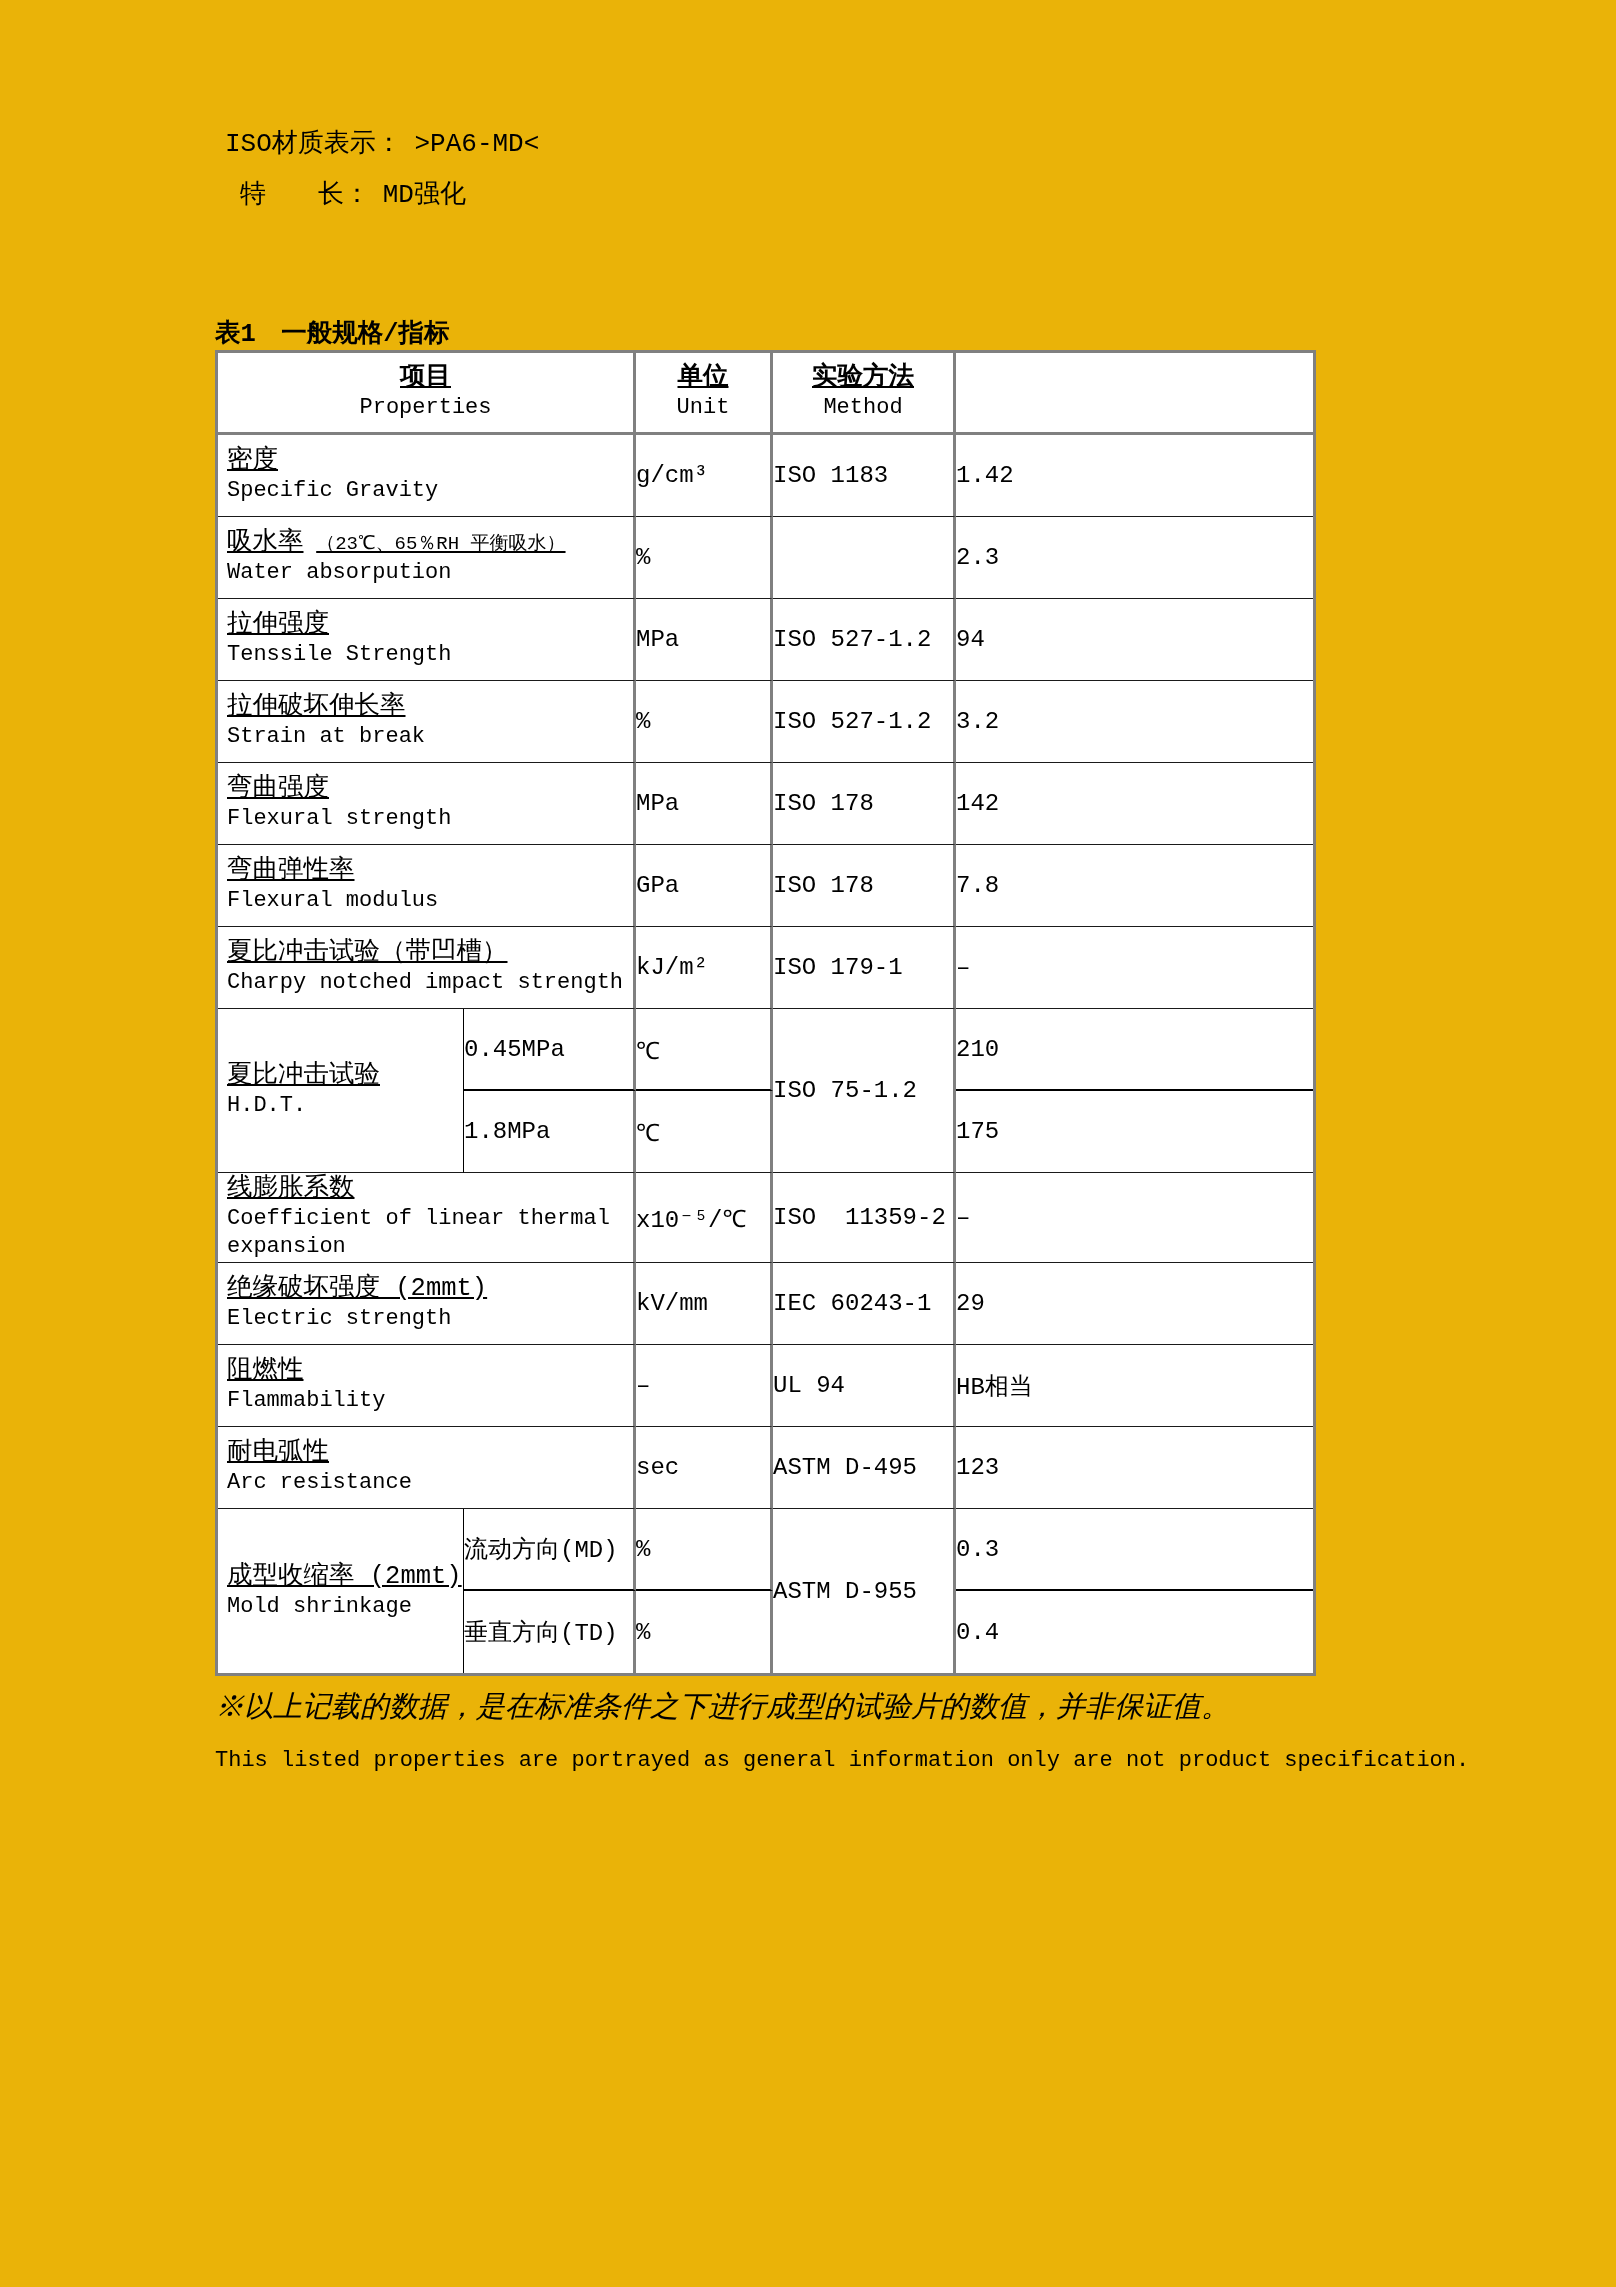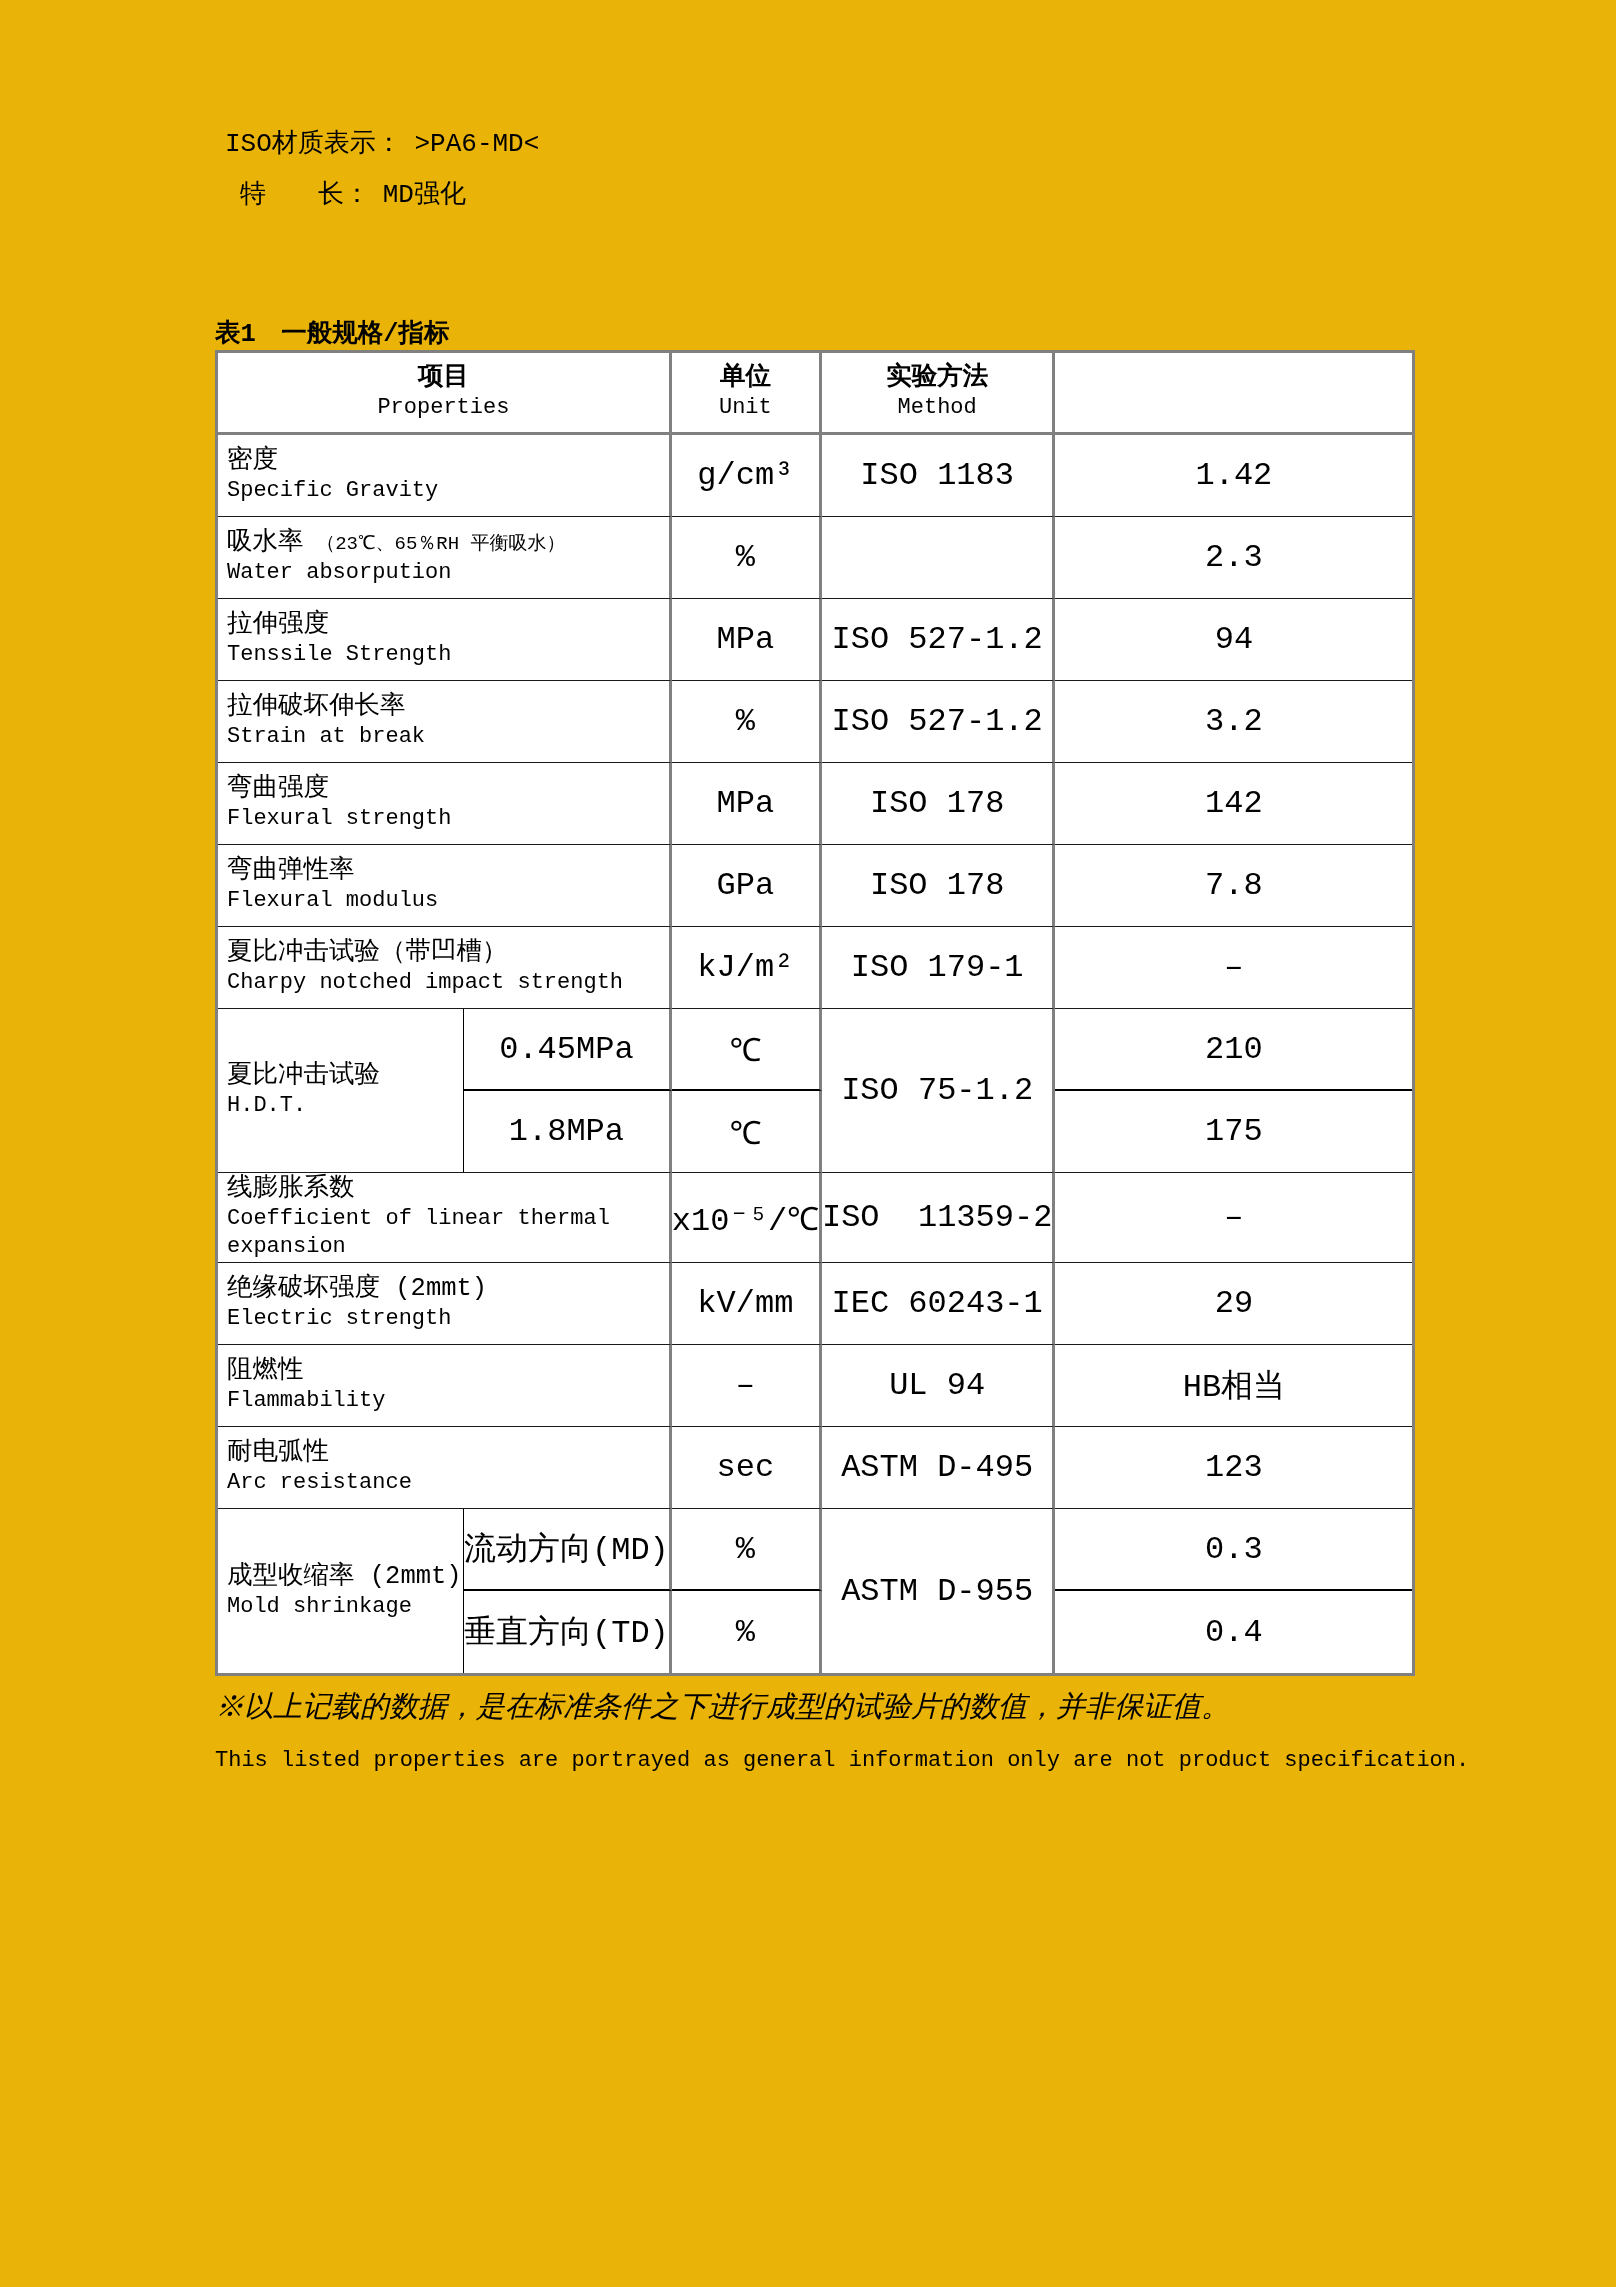--- a/index.html
+++ b/index.html
@@ -30,22 +30,22 @@
     box-sizing:border-box;
     padding:0;
     vertical-align:middle;
     border-right:3.6px solid #808080;
     border-bottom:1.8px solid #1a1a1a;
     font-weight:normal;
   }
   .c-last{border-right:none;}
   thead th{border-bottom:3.6px solid #808080;text-align:center;}
   .c-label{text-align:left;padding-left:9px;}
-  .c-mid,.c-sub,.c-val{text-align:center;font-size:32px;white-space:pre;margin-left:22px;}
-  .cn{font-size:25.5px;line-height:1.25;}
+  .c-mid,.c-sub,.c-val{font-size:24px;white-space:pre;margin-left:22px;}
+  .cn{font-size:25.5px;line-height:1.25;text-decoration:underline;}
   .en{font-size:22px;line-height:1.3;}
   .b{font-weight:bold;}
   .note{font-size:19px;margin-left:12.7px;}
   .sub-split{border-right:1.8px solid #000 !important;}
   .bb-black{border-bottom:2.7px solid #000;}
   .bb-none{border-bottom:none;}
 
   .notes{left:215px;top:1687px;}
   .note-cn{font-size:29px;white-space:pre;margin-bottom:21px;font-style:italic;}
   .note-en{font-size:22px;white-space:pre;margin-bottom:23px;}

